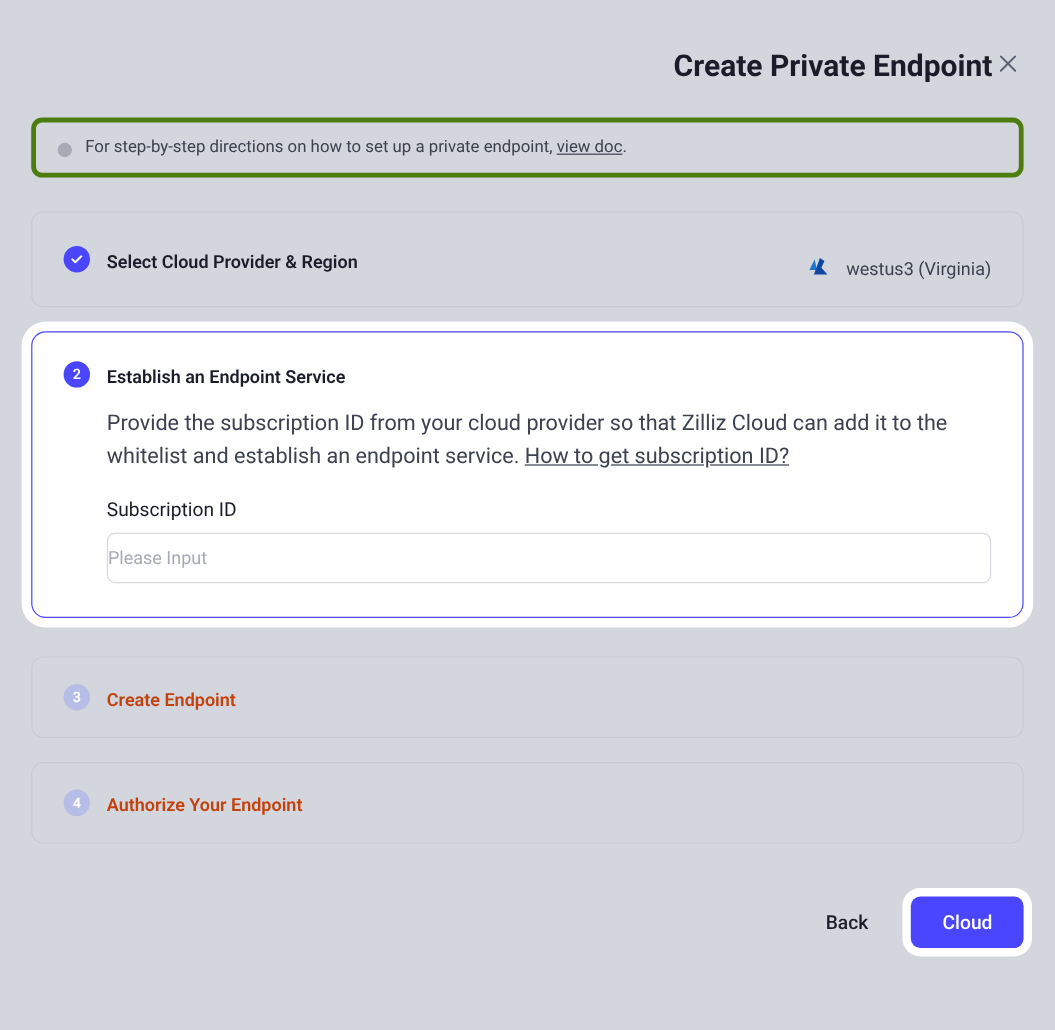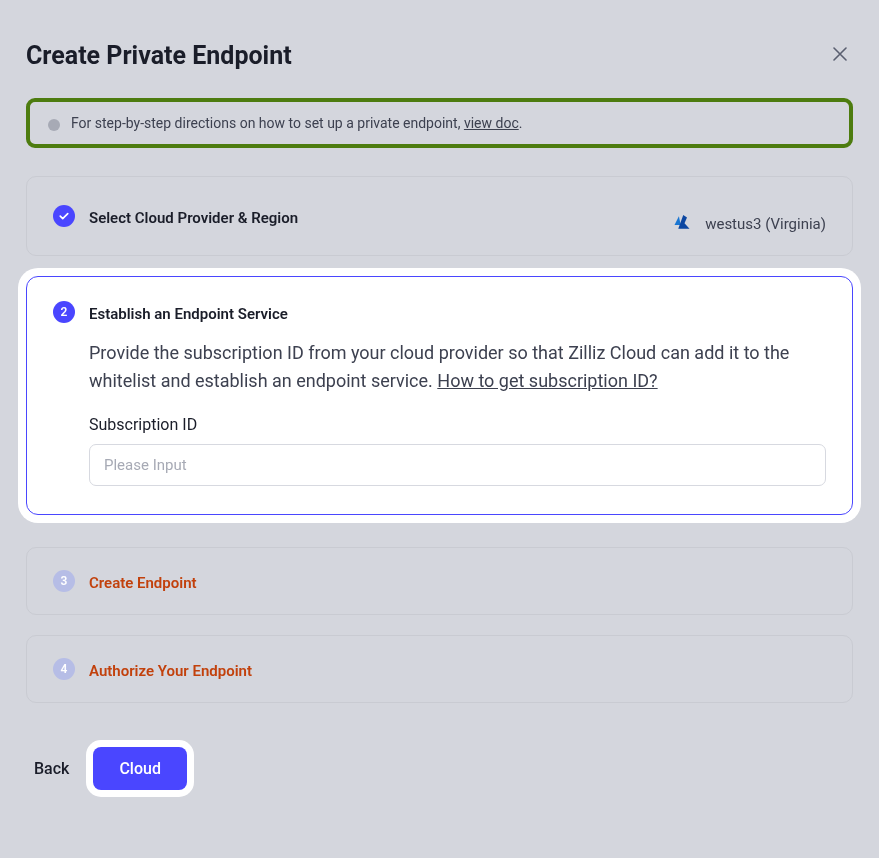--- a/index.html
+++ b/index.html
@@ -17,21 +17,21 @@
     }
     .modal-wrap {
       padding: 8px;
     }
     .modal {
       width: 100%;
       padding: 20px 0 30px 0;
     }
     .modal-header {
       display: flex;
-      justify-content: space-between;
+      justify-content: flex-end;
       align-items: center;
       padding: 12px 18px 28px 18px;
     }
     .modal-title {
       font-size: 25px;
       font-weight: 700;
       color: #1a1d29;
     }
     .close-x {
       color: #5a5f70;
@@ -154,33 +154,34 @@
     .field-label {
       font-size: 16px;
       color: #1a1d29;
       margin-bottom: 10px;
       font-weight: 400;
     }
     .text-input {
       width: 100%;
       border: 1px solid #d7d9e0;
       border-radius: 7px;
-      padding: 11px 14px;
+      padding: 11px 0;
       font-size: 15px;
       color: #1a1d29;
       font-family: inherit;
       outline: none;
     }
     .text-input::placeholder {
       color: #a7aab5;
     }
     .footer {
       display: flex;
-      align-items: center;
-      gap: 16px;
+      justify-content: flex-end;
+      align-items: center;
+      gap: 28px;
       padding: 24px 18px 0 18px;
     }
     .btn-back {
       background: transparent;
       border: none;
       font-size: 16px;
       color: #1a1d29;
       font-weight: 500;
       cursor: pointer;
       padding: 10px 8px;

